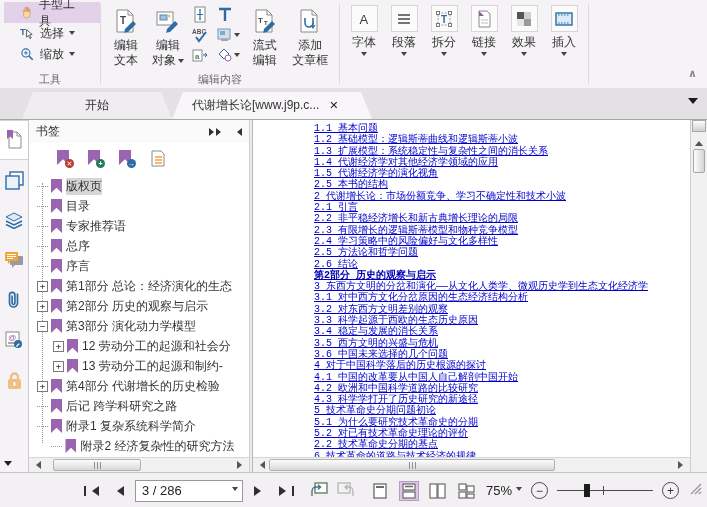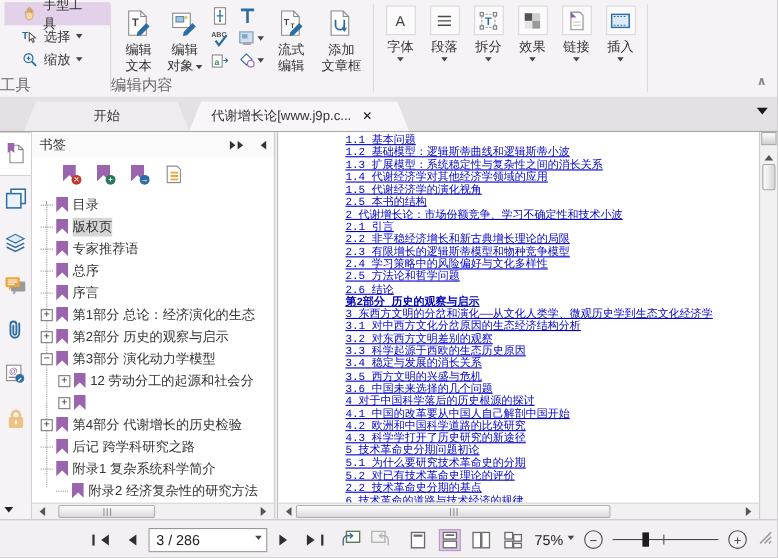--- a/index.html
+++ b/index.html
@@ -3,21 +3,21 @@
 <meta charset="utf-8">
 <style>
   html,body{margin:0;padding:0;background:#888;}
   *{box-sizing:border-box;}
   .app{position:relative;width:707px;height:507px;background:#f5f3f5;overflow:hidden;
        font-family:"Liberation Sans","DejaVu Sans",sans-serif;font-size:12px;color:#333;}
 
   
   .ribbon{position:absolute;top:0;left:0;right:0;height:88px;display:flex;align-items:stretch;background:#f5f3f5;}
   .rgroup{position:relative;padding:2px 4px 16px 4px;display:flex;align-items:flex-start;}
-  .rgroup-label{position:absolute;bottom:1px;left:0;right:0;text-align:left;font-size:14px;color:#6a6a6a;}
+  .rgroup-label{position:absolute;bottom:1px;left:0;right:0;text-align:center;font-size:11px;color:#6a6a6a;}
   .vdiv{width:1px;background:#ddd9dd;margin:4px 0;}
   .tools{flex-direction:column;width:100px;}
   .tool-row{display:flex;align-items:center;gap:5px;height:21px;width:96px;padding:0 16px;cursor:pointer;}
   .tool-row.active{background:#e2d1e9;}
   .bigbtn{display:flex;flex-direction:column;align-items:center;width:46px;padding-top:4px;line-height:15px;cursor:pointer;text-align:center;}
   .bigbtn .bicon{height:32px;display:flex;align-items:center;justify-content:center;}
   .smallcol{display:flex;flex-direction:column;justify-content:space-between;height:66px;padding:3px 3px;}
   .smallbtn{height:20px;display:flex;align-items:center;gap:2px;cursor:pointer;}
   .fmtbtn{width:40px;display:flex;flex-direction:column;align-items:center;padding-top:3px;cursor:pointer;line-height:15px;}
   .fmticon{width:27px;height:27px;border:1px solid #d9d6d9;background:#fcfbfc;display:flex;align-items:center;justify-content:center;margin-bottom:3px;}
@@ -270,39 +270,39 @@
               <rect x="1.5" y="13.5" width="3" height="3" fill="#fff" stroke="#7a7a7a"></rect>
               <rect x="13.5" y="13.5" width="3" height="3" fill="#fff" stroke="#7a7a7a"></rect>
               <text x="6" y="13" font-size="10" fill="#2e6da4" font-weight="bold">T</text>
             </svg>
           </span>
         <span>拆分</span>
         <span class="caret"></span>
       </div>
       <div class="fmtbtn">
         <span class="fmticon">
+            <svg width="16" height="18" viewBox="0 0 16 18">
+              <path d="M3 1h8l3 3v13H3z" fill="#fff" stroke="#8a8a8a"></path>
+              <path d="M3 1l5 5H3z" fill="#8e5f9e"></path>
+              <path d="M5 10h7M5 13h7" stroke="#bdbdbd"></path>
+            </svg>
+          </span>
+        <span>链接</span>
+        <span class="caret"></span>
+      </div>
+      <div class="fmtbtn">
+        <span class="fmticon">
             <svg width="16" height="16" viewBox="0 0 16 16">
               <rect x="1" y="1" width="7" height="7" fill="#555"></rect>
               <rect x="8" y="1" width="7" height="7" fill="#cfcfcf"></rect>
               <rect x="1" y="8" width="7" height="7" fill="#e6e6e6"></rect>
               <rect x="8" y="8" width="7" height="7" fill="#9a9a9a"></rect>
             </svg>
           </span>
         <span>效果</span>
-        <span class="caret"></span>
-      </div>
-      <div class="fmtbtn">
-        <span class="fmticon">
-            <svg width="16" height="18" viewBox="0 0 16 18">
-              <path d="M3 1h8l3 3v13H3z" fill="#fff" stroke="#8a8a8a"></path>
-              <path d="M3 1l5 5H3z" fill="#8e5f9e"></path>
-              <path d="M5 10h7M5 13h7" stroke="#bdbdbd"></path>
-            </svg>
-          </span>
-        <span>链接</span>
         <span class="caret"></span>
       </div>
       <div class="fmtbtn">
         <span class="fmticon">
             <svg width="18" height="14" viewBox="0 0 18 14">
               <rect x="1" y="1" width="16" height="12" fill="#dcebf7" stroke="#2e6da4" stroke-width="1.4"></rect>
               <path d="M3 3h12M3 11h12" stroke="#2e6da4" stroke-dasharray="1.6 1.4"></path>
             </svg>
           </span>
         <span>插入</span>
@@ -407,26 +407,26 @@
           <svg width="16" height="17" viewBox="0 0 16 17">
               <path d="M2 1h9l3 3v12H2z" fill="#fff" stroke="#8a8a8a"></path>
               <path d="M5 7h7M5 10h7M5 13h7" stroke="#f0a53c" stroke-width="1.6"></path>
             </svg>
         </span>
       </div>
       <div class="tree" id="bookmark-tree">
           <div class="tree-row" style="padding-left: 8px;">
             <span class="exp-spacer"></span>
             <span class="bm-flag"></span>
+            <span class="bm-label selected">版权页</span>
+          </div>
+          <div class="tree-row" style="padding-left: 8px;">
+            <span class="exp-spacer"></span>
+            <span class="bm-flag"></span>
             <span class="bm-label">目录</span>
-          </div>
-          <div class="tree-row" style="padding-left: 8px;">
-            <span class="exp-spacer"></span>
-            <span class="bm-flag"></span>
-            <span class="bm-label selected">版权页</span>
           </div>
           <div class="tree-row" style="padding-left: 8px;">
             <span class="exp-spacer"></span>
             <span class="bm-flag"></span>
             <span class="bm-label">专家推荐语</span>
           </div>
           <div class="tree-row" style="padding-left: 8px;">
             <span class="exp-spacer"></span>
             <span class="bm-flag"></span>
             <span class="bm-label">总序</span>
@@ -452,20 +452,21 @@
             <span class="bm-label">第3部分 演化动力学模型</span>
           </div>
           <div class="tree-row" style="padding-left: 24px;">
             <span class="expander">+</span>
             <span class="bm-flag"></span>
             <span class="bm-label">12 劳动分工的起源和社会分</span>
           </div>
           <div class="tree-row" style="padding-left: 24px;">
             <span class="expander">+</span>
             <span class="bm-flag"></span>
+            <span class="bm-label">13 劳动分工的起源和制约-</span>
           </div>
           <div class="tree-row" style="padding-left: 8px;">
             <span class="expander">+</span>
             <span class="bm-flag"></span>
             <span class="bm-label">第4部分 代谢增长的历史检验</span>
           </div>
           <div class="tree-row" style="padding-left: 8px;">
             <span class="exp-spacer"></span>
             <span class="bm-flag"></span>
             <span class="bm-label">后记 跨学科研究之路</span>

